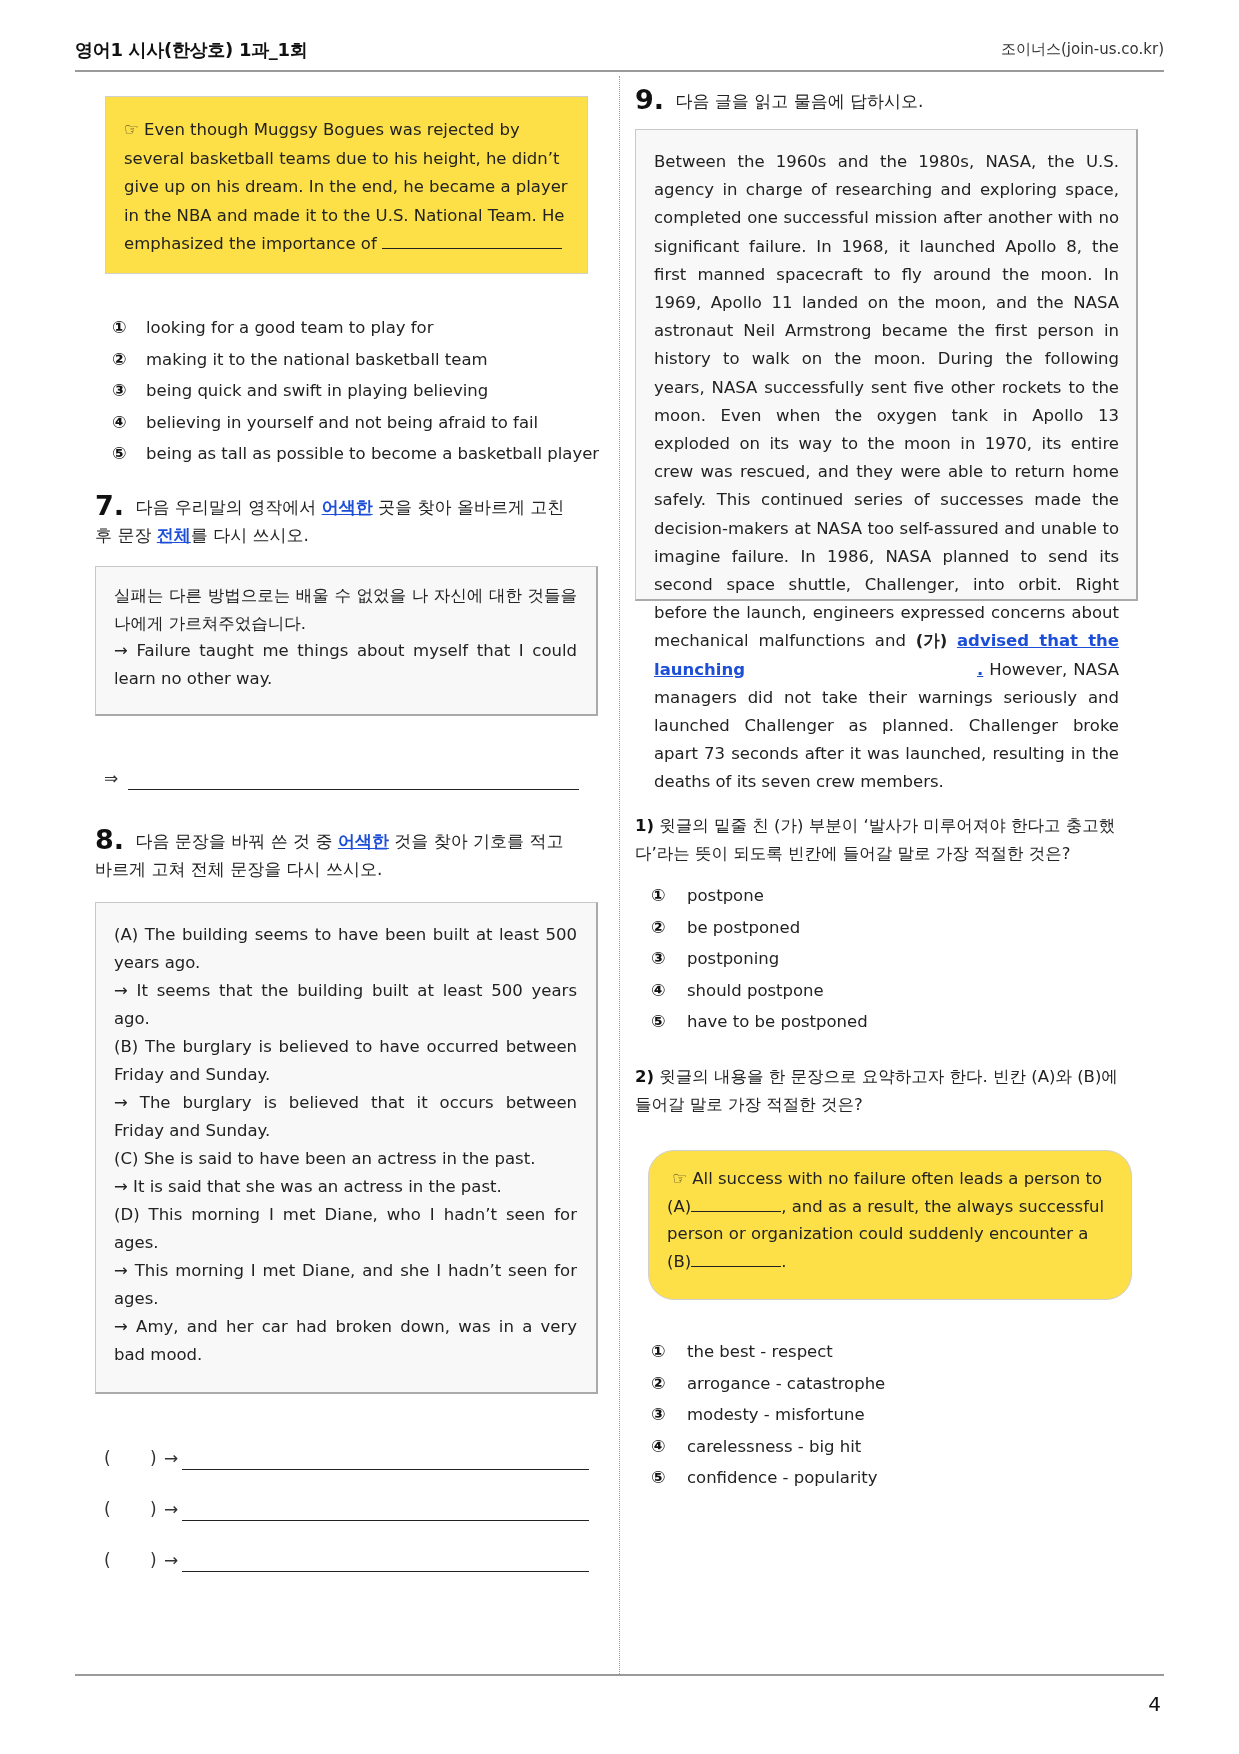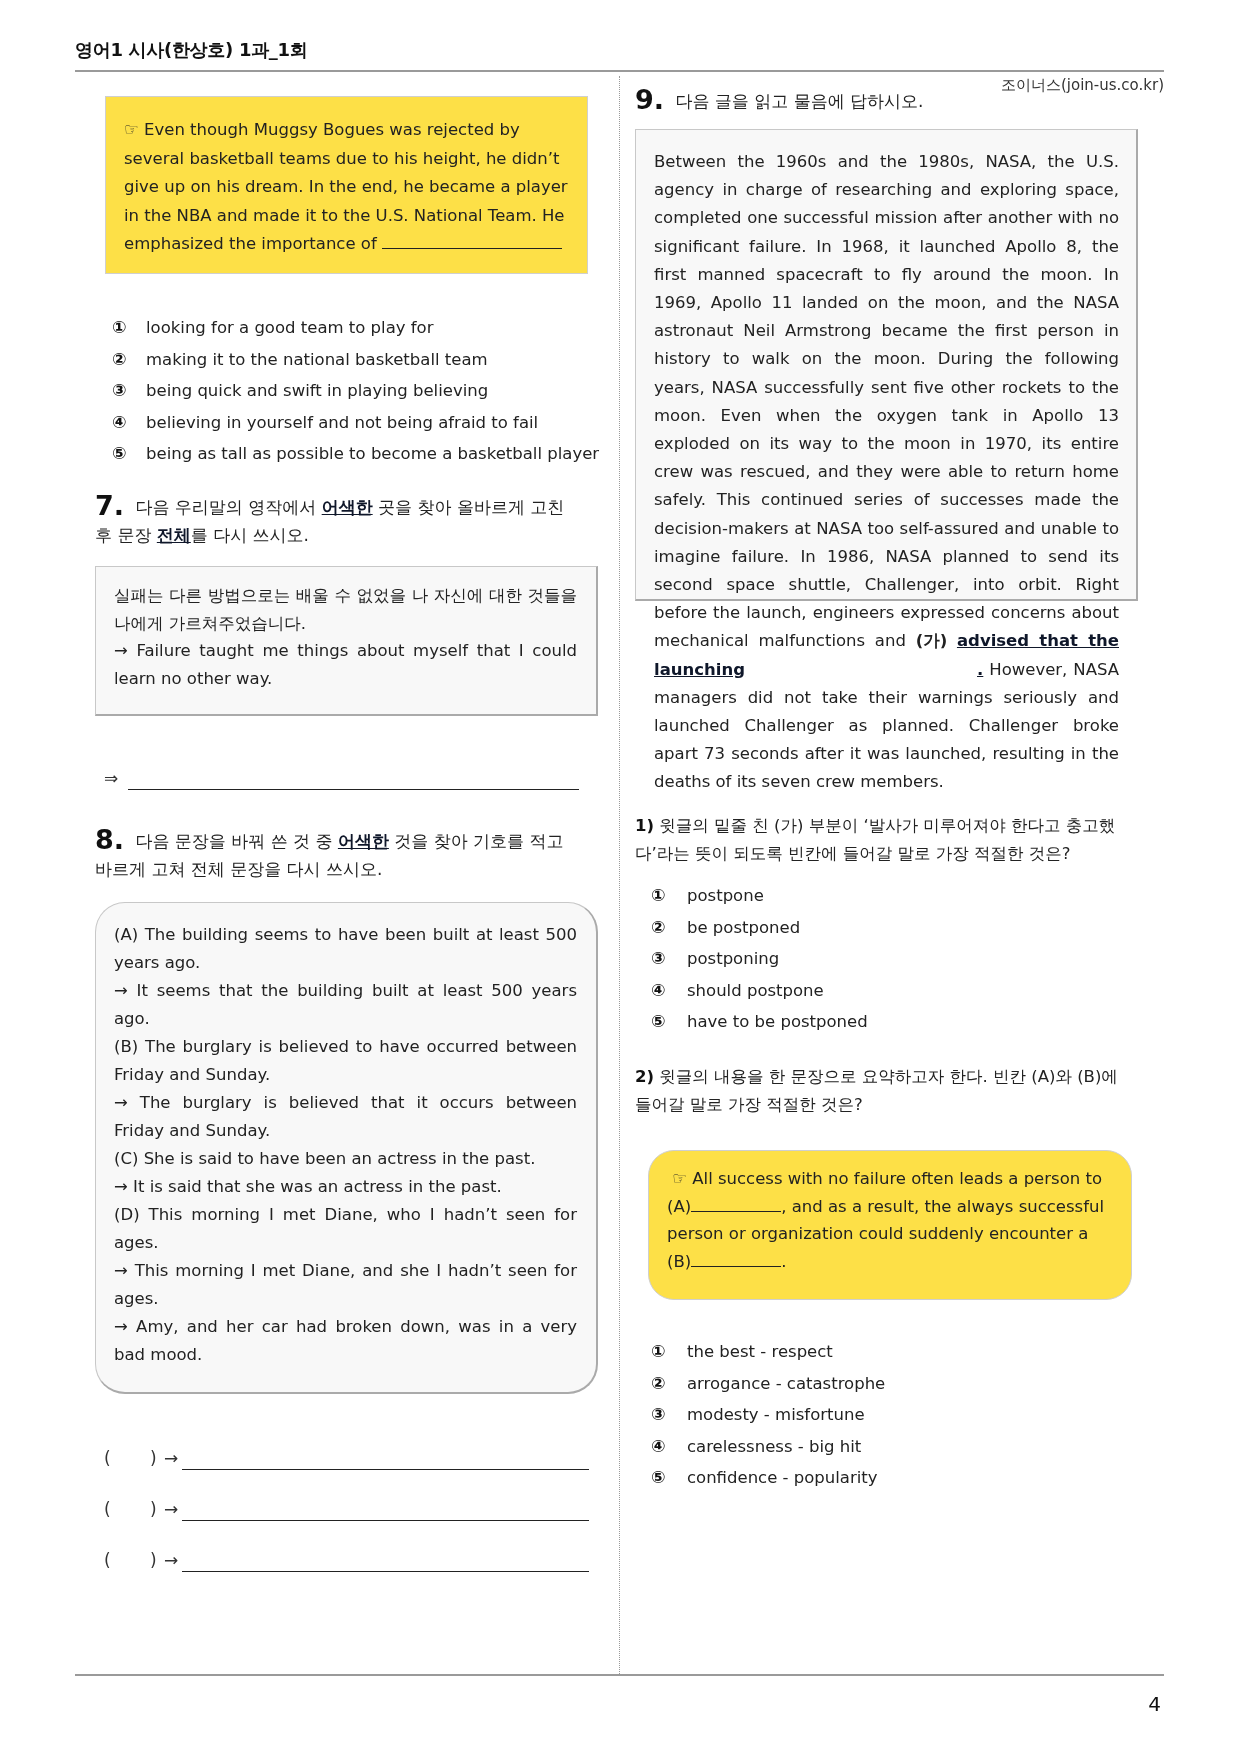--- a/index.html
+++ b/index.html
@@ -1,41 +1,41 @@
 <!DOCTYPE html>
 <html><head>
 <meta charset="utf-8">
 <style>
   * { box-sizing: border-box; margin: 0; padding: 0; }
   html, body { width: 1239px; height: 1754px; background: #ffffff; overflow: hidden; }
   body { position: relative; font-family: "DejaVu Sans", "Liberation Sans", sans-serif; color: #222; }
 
   .header-title { position: absolute; left: 75px; top: 38px; font-size: 18px; font-weight: bold; color: #111; letter-spacing: -0.3px; }
-  .header-site { position: absolute; right: 75px; top: 40px; font-size: 15px; color: #333; margin-top: 36px; }
+  .header-site { position: absolute; right: 75px; top: 40px; font-size: 15px; color: #333; }
   .header-rule { position: absolute; left: 75px; right: 75px; top: 70px; border-top: 2px solid #9a9a9a; }
 
   .col-divider { position: absolute; left: 619px; top: 76px; height: 1600px; border-left: 1px dotted #999; }
 
   .footer-rule { position: absolute; left: 75px; right: 75px; top: 1674px; border-top: 2px solid #9a9a9a; }
   .page-number { position: absolute; right: 78px; top: 1692px; font-size: 20px; color: #111; }
 
   .box { position: absolute; border: 1px solid #cfcfcf; background: #fde047; }
   .box.shade { background: #f8f8f8; border: 1px solid #c8c8c8; border-right: 2px solid #aaa; border-bottom: 2px solid #aaa; }
 
   .txt { font-size: 16.5px; line-height: 28px; color: #222; }
   .just { text-align: justify; text-align-last: left; }
 
   .choices { position: absolute; list-style: none; }
   .choices li { font-size: 16.5px; height: 31.5px; line-height: 31.5px; display: flex; align-items: center; }
   .choices .num { width: 34px; font-size: 17px; font-weight: bold; color: #111; display: inline-block; }
 
   .q-head { position: absolute; font-size: 17px; line-height: 28px; color: #222; }
   .q-num { font-size: 27px; font-weight: bold; color: #111; margin-right: 6px; vertical-align: -2px; }
   .q-sub { font-weight: bold; color: #111; }
-  .ul-bold { font-weight: bold; text-decoration: underline; color: #0f172a; }
+  .ul-bold { font-weight: bold; text-decoration: underline; color: #1d4ed8; }
 
   .answer-line { position: absolute; height: 22px; font-size: 17px; color: #333; }
   .answer-line .blank { position: absolute; bottom: 0; border-bottom: 1.5px solid #222; }
 
   .blank-inline { display: inline-block; border-bottom: 1.5px solid #222; height: 1em; vertical-align: baseline; }
 </style>
 </head>
 <body>
 
 <div class="header-title">영어1 시사(한상호) 1과_1회</div>
@@ -95,21 +95,21 @@
 </div>
 
 <div class="q-head" style="left:95px; top:826px; width:500px;">
   <span class="q-num">8.</span>
   <span>다음 문장을 바꿔 쓴 것 중</span>
   <span class="ul-bold">어색한</span>
   <span>것을 찾아 기호를 적고</span><br>
   <span>바르게 고쳐 전체 문장을 다시 쓰시오.</span>
 </div>
 
-<div class="box shade" style="left:95px; top:902px; width:503px; height:492px; padding:18px 19px 0 18px;border-radius:30px;">
+<div class="box shade" style="left:95px; top:902px; width:503px; height:492px; padding:18px 19px 0 18px;">
   <div class="txt just">(A) The building seems to have been built at least 500 years ago.</div>
   <div class="txt just">→ It seems that the building built at least 500 years ago.</div>
   <div class="txt just">(B) The burglary is believed to have occurred between Friday and Sunday.</div>
   <div class="txt just">→ The burglary is believed that it occurs between Friday and Sunday.</div>
   <div class="txt just">(C) She is said to have been an actress in the past.</div>
   <div class="txt just">→ It is said that she was an actress in the past.</div>
   <div class="txt just">(D) This morning I met Diane, who I hadn’t seen for ages.</div>
   <div class="txt just">→ This morning I met Diane, and she I hadn’t seen for ages.</div>
   <div class="txt just">→ Amy, and her car had broken down, was in a very bad mood.</div>
 </div>

